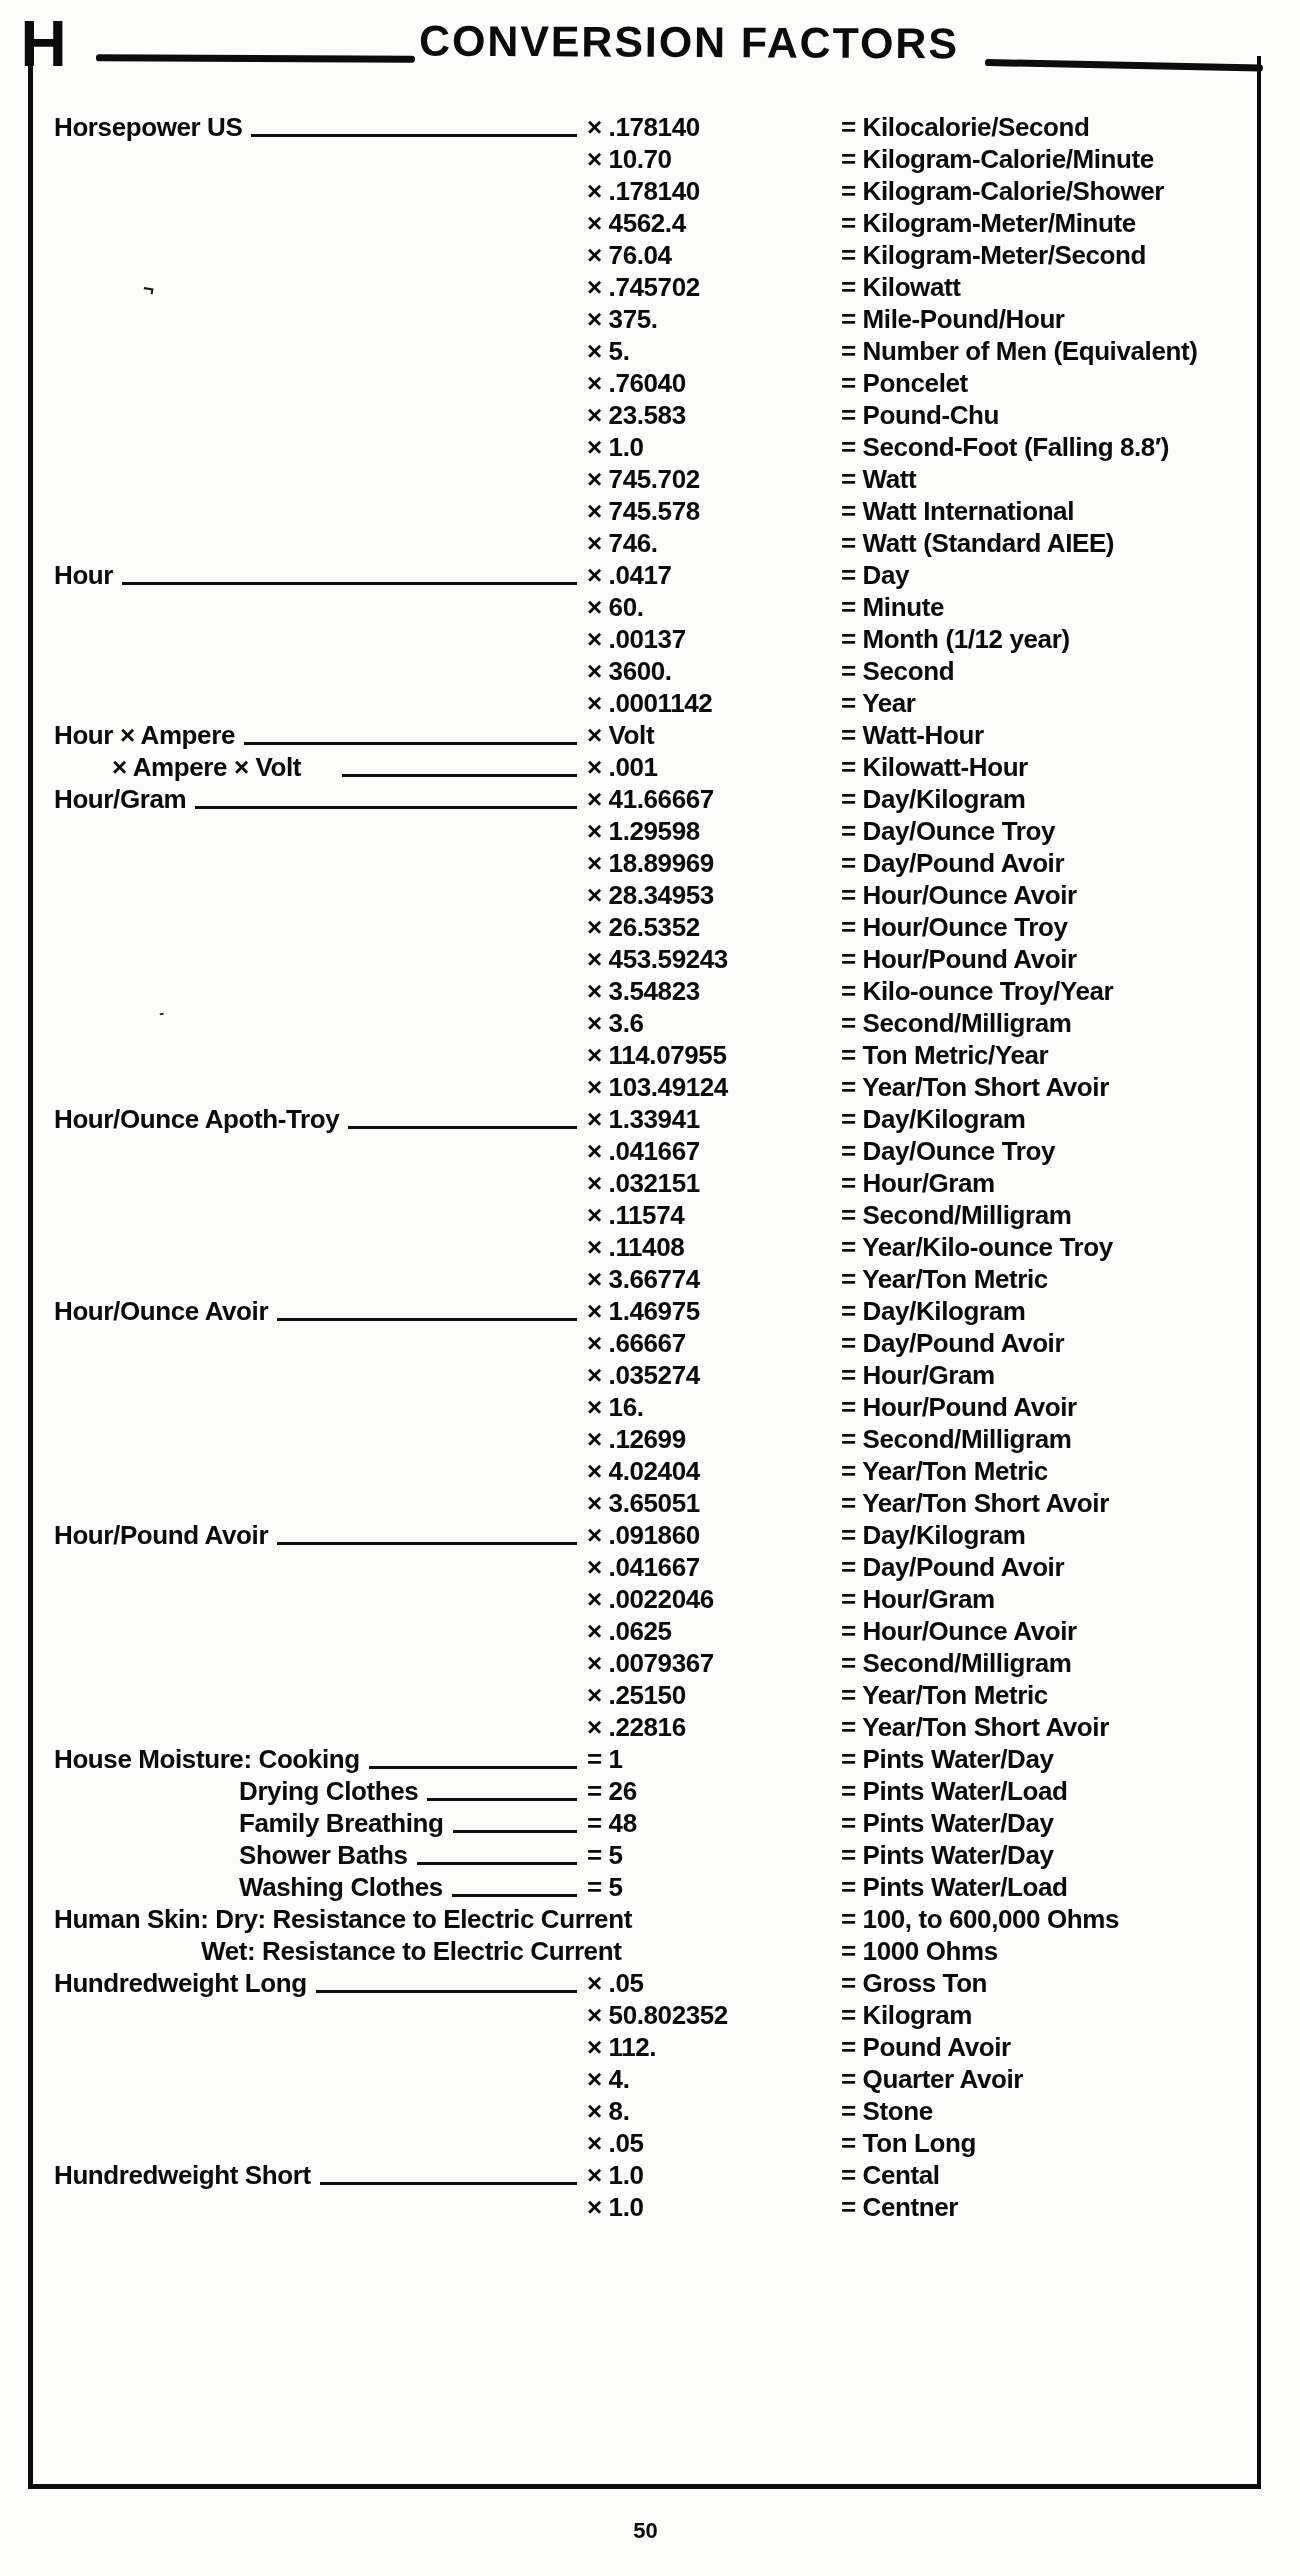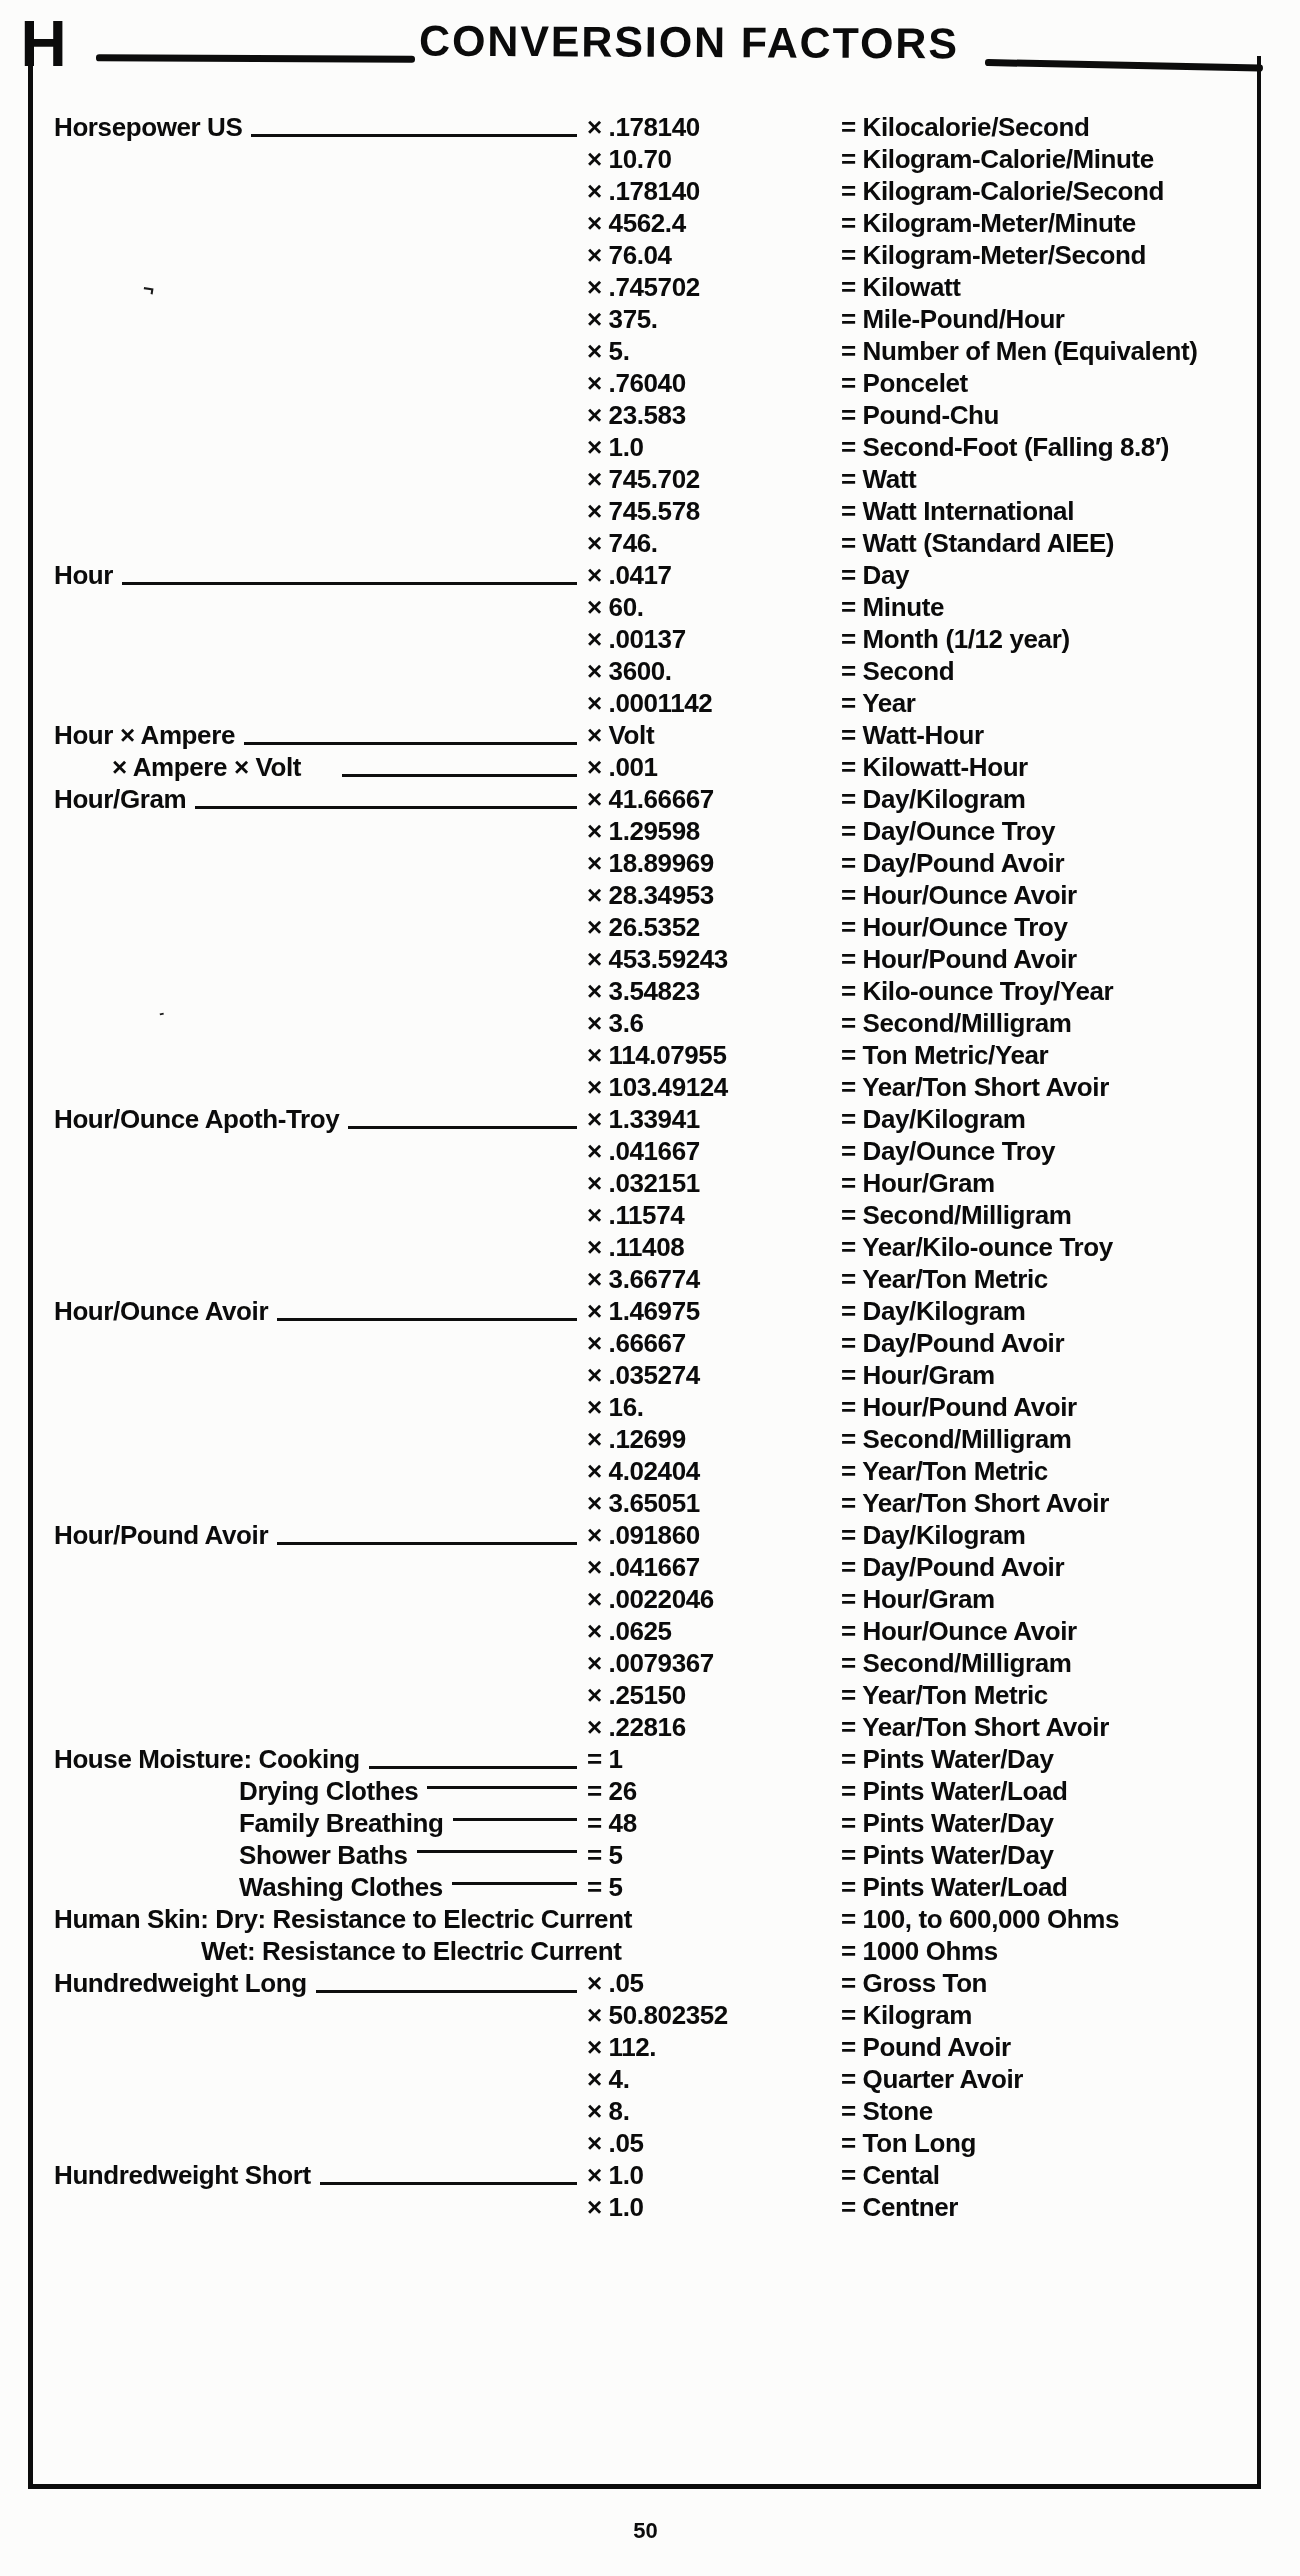--- a/index.html
+++ b/index.html
@@ -51,21 +51,21 @@
   }
   .cell-label .label{line-height:32px;}
   .leader{
     flex:1 1 auto;
     border-bottom:3.2px solid #0e0e0e;
     margin:0 10.3px 6.4px 9px;
     min-width:13px;
   }
   .ind1{padding-left:58px;gap:32px;}
   .ind2{padding-left:147px;text-align:center;}
-  .ind3{padding-left:185px;align-items:center;}
+  .ind3{padding-left:185px;}
   .cell-factor{flex:0 0 254px;width:254px;}
   .cell-result{flex:1 1 auto;}
   
   .pagenum{
     position:absolute;top:2518px;left:0;width:1291px;
     text-align:center;
     font-size:22px;font-weight:700;
   }
   .artifact{position:absolute;font-size:19px;font-weight:700;color:#1a1a1a;}
   .a1{left:143px;top:278px;transform:rotate(8deg);}
@@ -92,21 +92,21 @@
           <div class="cell-result">= Kilocalorie/Second</div>
         </div>
         <div class="row">
           <div class="cell-label"></div>
           <div class="cell-factor">× 10.70</div>
           <div class="cell-result">= Kilogram-Calorie/Minute</div>
         </div>
         <div class="row">
           <div class="cell-label"></div>
           <div class="cell-factor">× .178140</div>
-          <div class="cell-result">= Kilogram-Calorie/Second</div>
+          <div class="cell-result">= Kilogram-Calorie/Shower</div>
         </div>
         <div class="row">
           <div class="cell-label"></div>
           <div class="cell-factor">× 4562.4</div>
           <div class="cell-result">= Kilogram-Meter/Minute</div>
         </div>
         <div class="row">
           <div class="cell-label"></div>
           <div class="cell-factor">× 76.04</div>
           <div class="cell-result">= Kilogram-Meter/Second</div>

